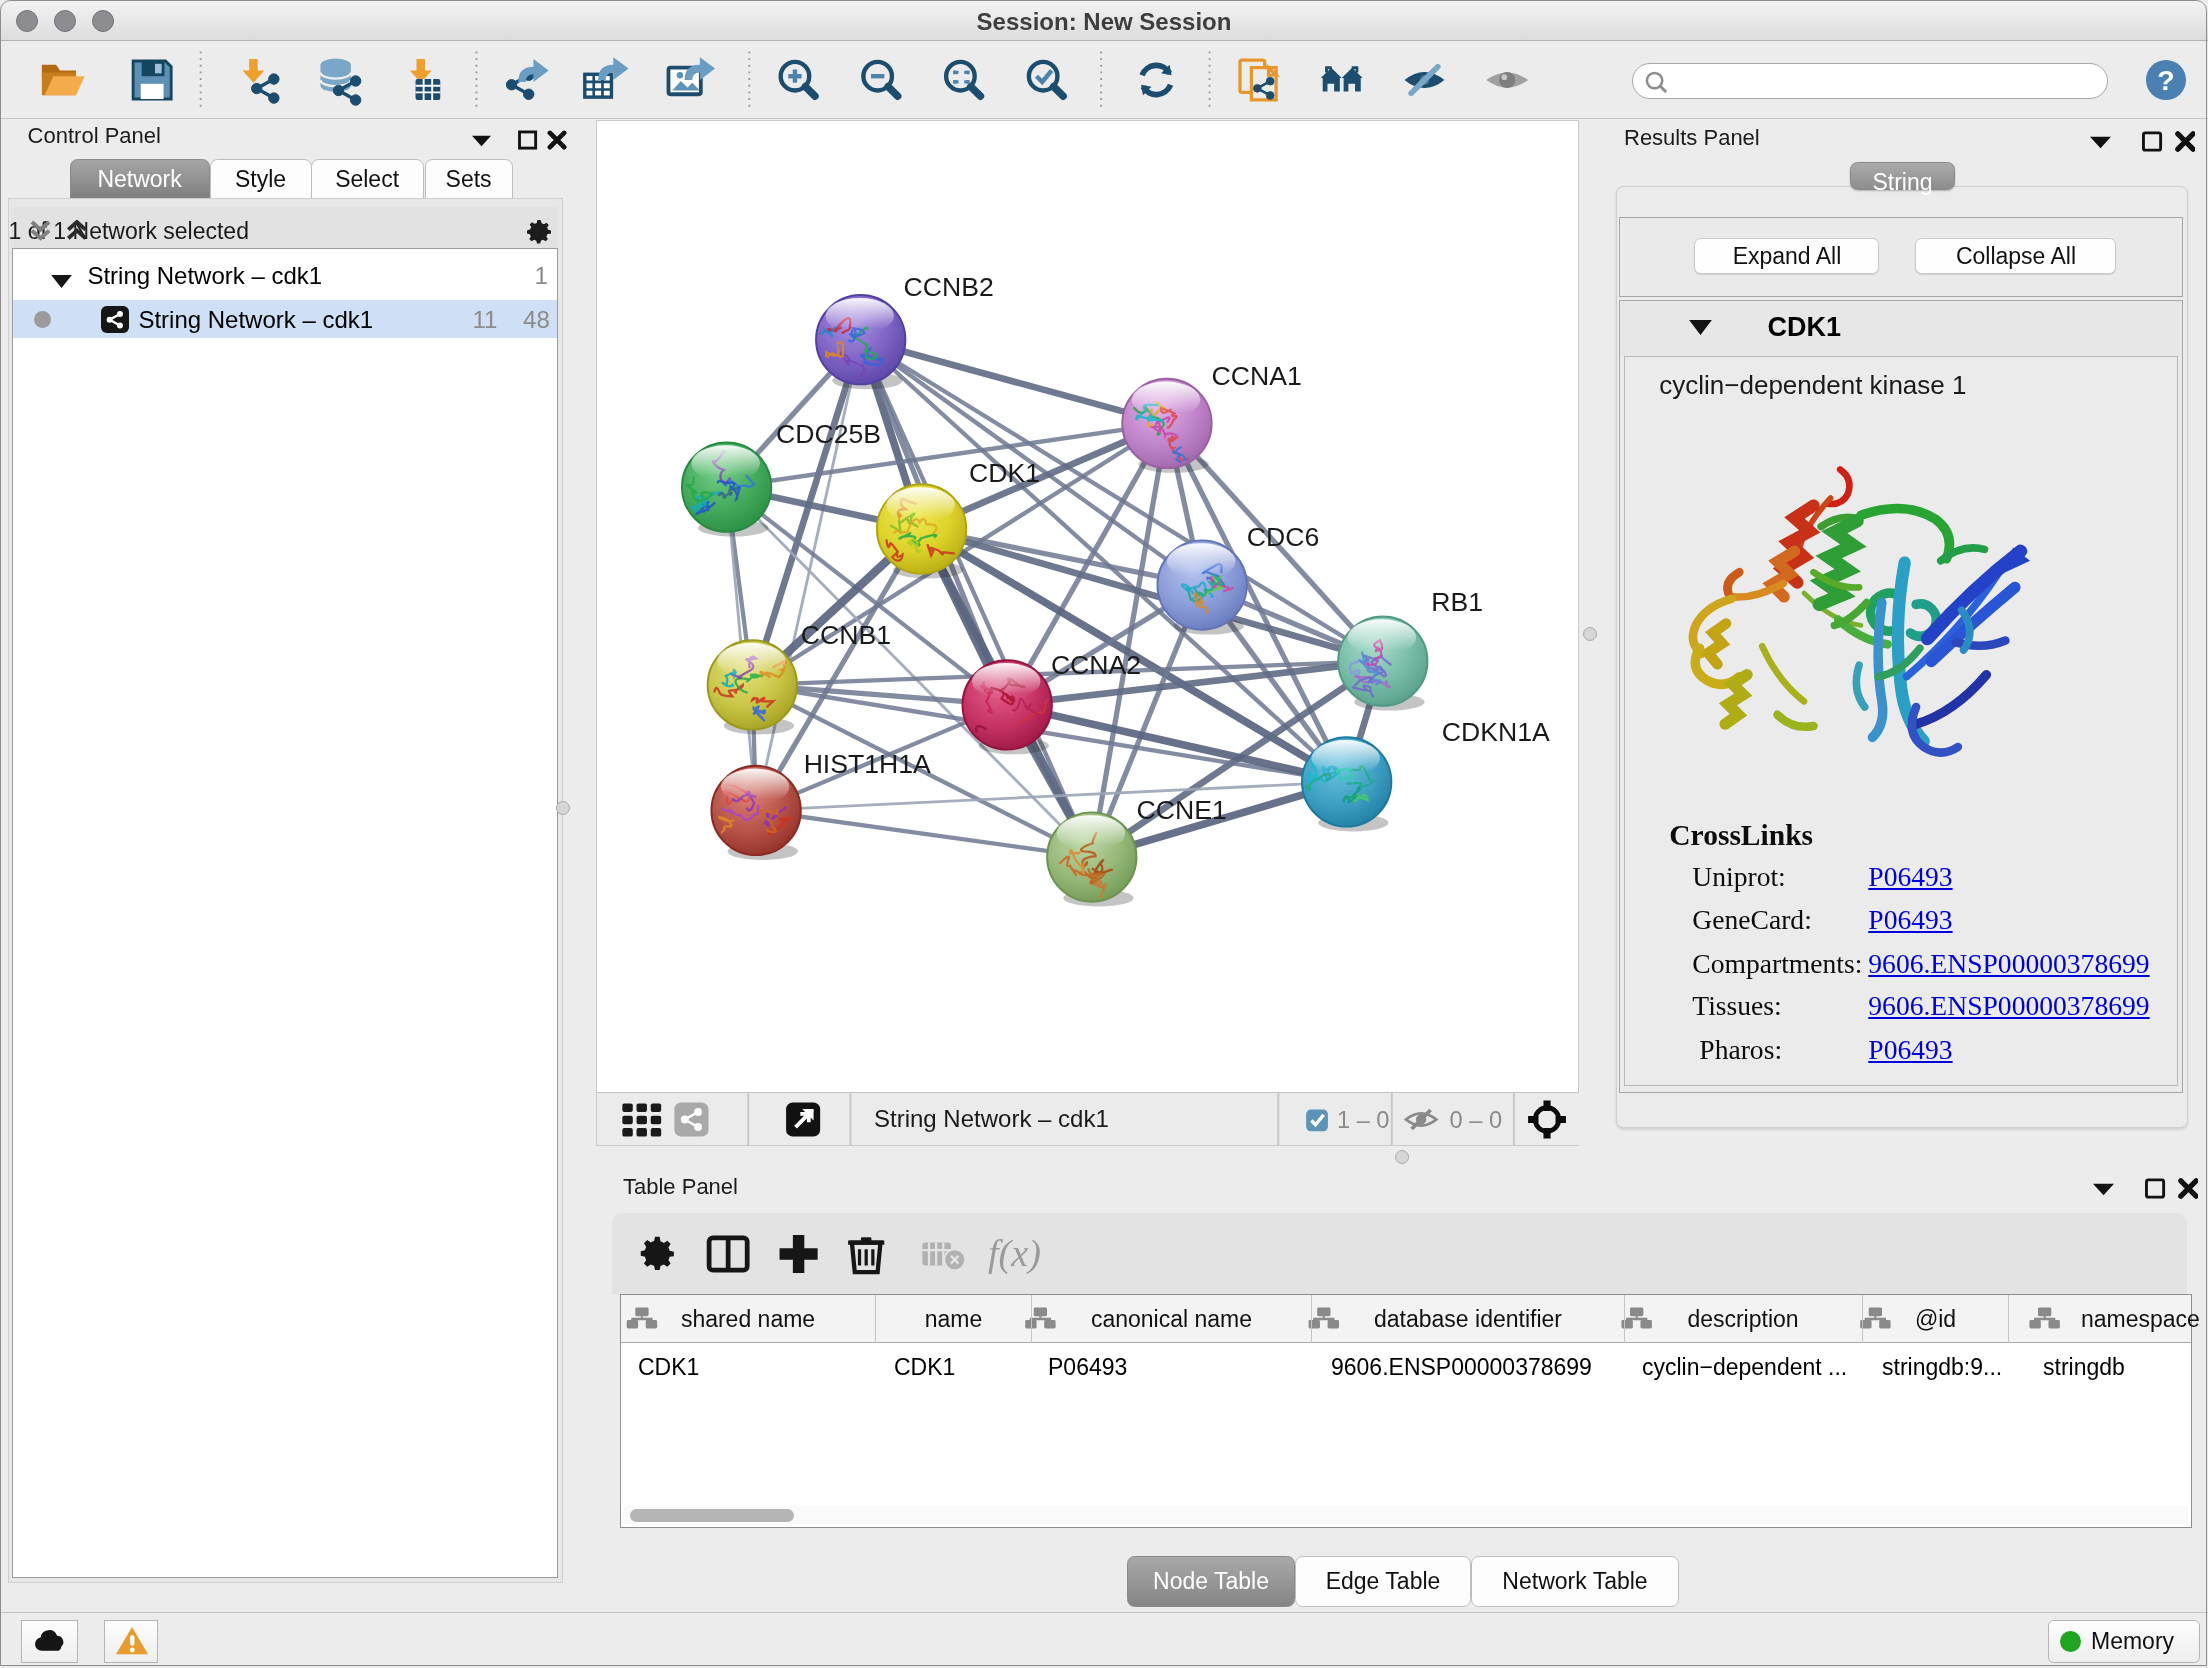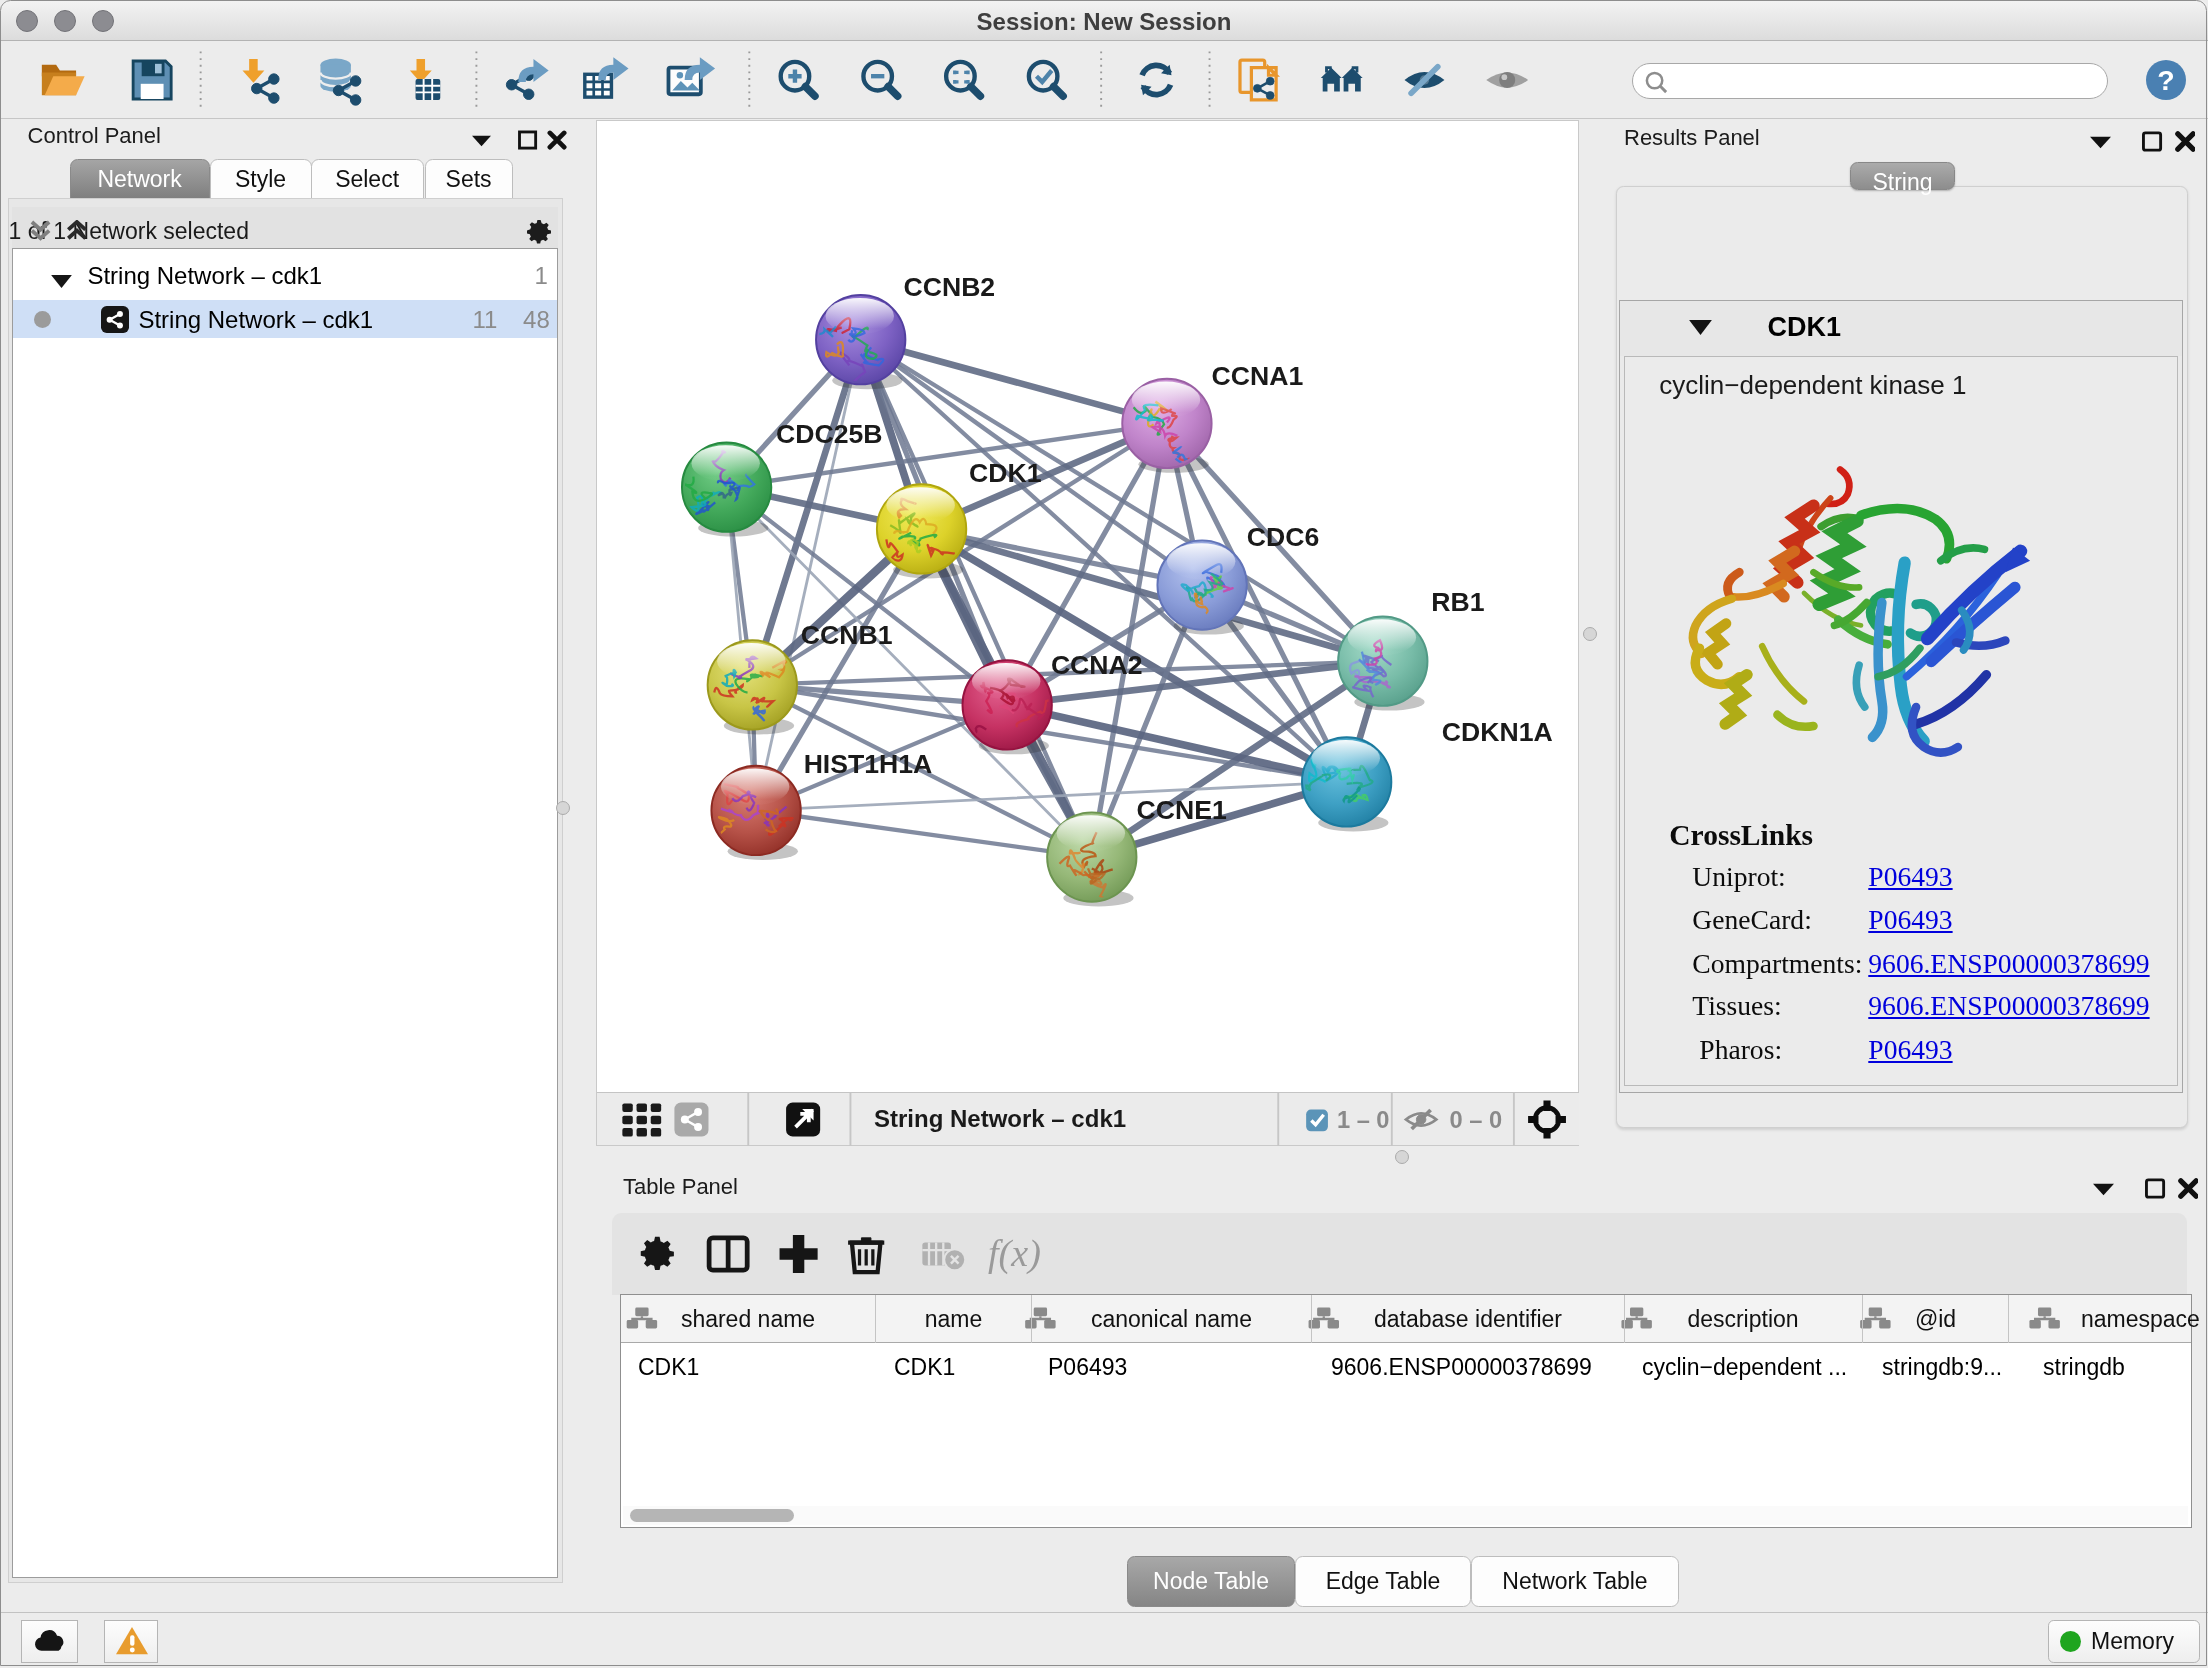--- a/index.html
+++ b/index.html
@@ -30,21 +30,21 @@
   font-size:23px; color:#111; line-height:38px; }
 .tabsel { background:linear-gradient(#a5a5a5,#7f7f7f); color:#fff; border-color:#8a8a8a; }
 #cp-body { position:absolute; left:0px; top:78px; width:555px; height:1385px;
   background:#e7e7e7; border:1px solid #cfcfcf; }
 #cp-gray { position:absolute; left:3.8px; top:7.6px; width:546px; height:42px; background:#e2e2e2; }
 #cp-list { position:absolute; left:3.8px; top:49px; width:546px; height:1330px;
   background:#ffffff; border:1px solid #9c9c9c; }
 
 
 #netview { left:596px; top:120px; width:983px; height:1026px; background:#ffffff;
-  border:1px solid #c9c9c9;font-weight:bold; }
+  border:1px solid #c9c9c9; }
 #netbar { position:absolute; left:0; top:971px; width:982px; height:53px;
   background:#ebebeb; border-top:1px solid #c4c4c4; }
 
 
 #rpanel { left:1607px; top:120px; width:593px; height:1010px; }
 #rp-outer { position:absolute; left:8.6px; top:66px; width:572px; height:942px;
   background:#ebebeb; border:1px solid #cfcfcf; border-radius:7.6px;
   box-shadow:0 1.9px 2.9px rgba(0,0,0,0.12); }
 #stringtab { position:absolute; left:243px; top:42px; width:105px; height:28px;
   background:linear-gradient(#ababab,#8d8d8d); border:1px solid #888;
@@ -661,20 +661,24 @@
 </div>
 
 <div id="rpanel" class="abs">
   <div class="ptitle" style="position:absolute;left:17px;top:4.8px;">Results Panel</div>
   <svg class="abs" style="left:483px;top:10.5px;" width="105" height="21" viewBox="0 0 110 22">
     <path d="M0 6 L22 6 L11 18 Z" fill="#111"></path>
     <rect x="56" y="2" width="18" height="18" fill="none" stroke="#111" stroke-width="3" rx="2"></rect>
     <path d="M92 3 L108 19 M108 3 L92 19" stroke="#111" stroke-width="5.5" stroke-linecap="round"></path>
   </svg>
   <div id="rp-outer">
+    <div class="rbox" style="top:30px;height:80px;">
+      <div class="rbtn" style="left:74px;width:185px;">Expand All</div>
+      <div class="rbtn" style="left:295px;width:201px;">Collapse All</div>
+    </div>
     <div class="rbox" style="top:113px;height:793px;">
       <div id="cdk-hdr">
         <svg class="abs" style="left:67px;top:17px;" width="27" height="19" viewBox="0 0 28 20">
             <path d="M2 2 L26 2 L14 18 Z" fill="#131313"></path>
           </svg>
         <div style="position:absolute;left:147px;top:11.4px;font-size:27px;font-weight:bold;">CDK1</div>
       </div>
       <div id="cdk-content">
         <div style="position:absolute;left:34px;top:13.3px;font-size:26px;color:#1a1a1a;">cyclin−dependent kinase 1</div>
         <svg style="position:absolute;left:46px;top:103px;" width="361" height="306" viewBox="0 0 380 322" fill="none" stroke-linecap="round">

